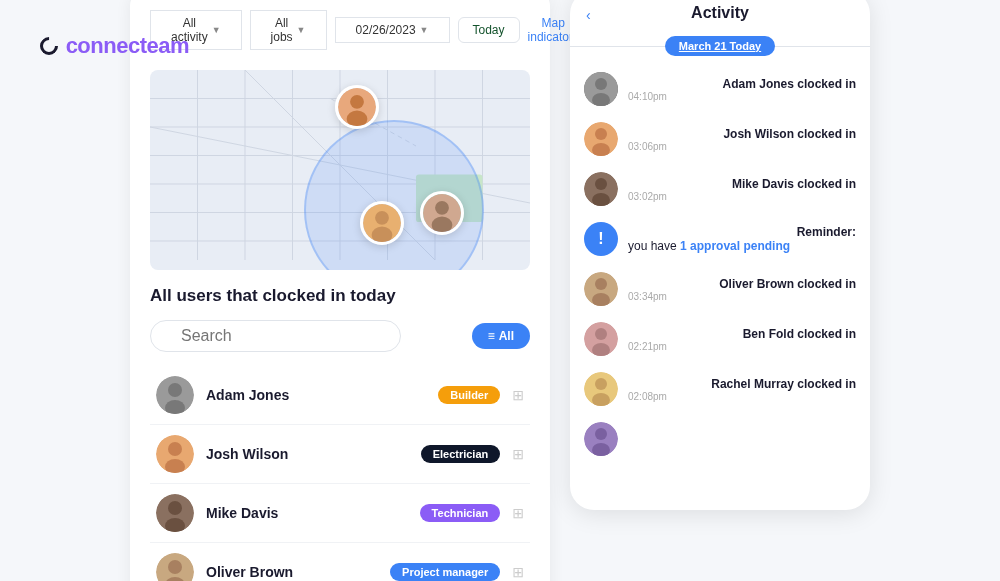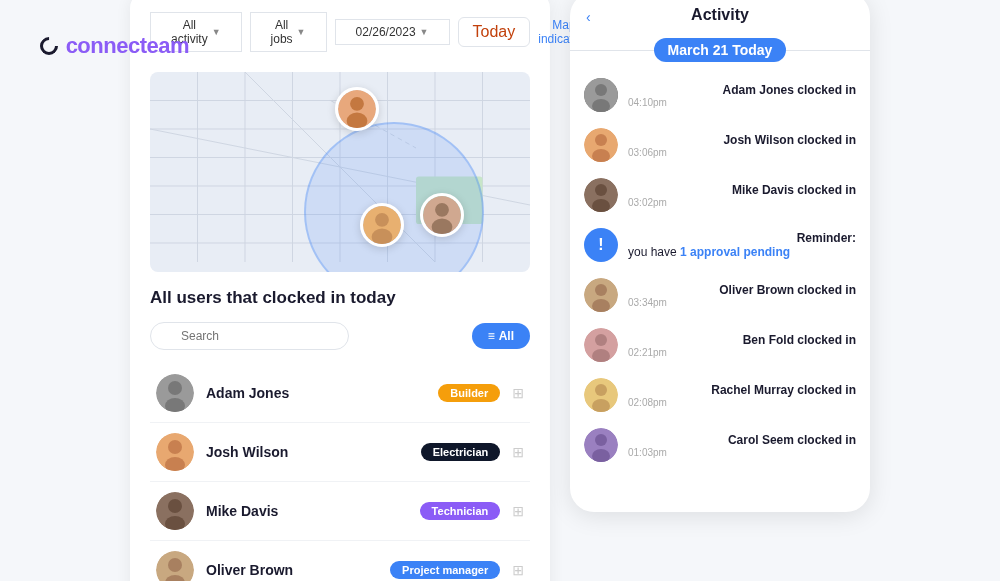--- a/index.html
+++ b/index.html
@@ -62,22 +62,22 @@
       align-items: center;
       gap: 4px;
     }
     .filter-btn .arrow { font-size: 9px; color: #888; }
 
     .today-btn {
       background: #fff;
       border: 1px solid #e0e4ea;
       border-radius: 6px;
       padding: 5px 14px;
-      font-size: 16px;
-      color: #c2410c;
+      font-size: 12px;
+      color: #14532d;
       cursor: pointer;
     }
 
     .map-indicators-btn {
       margin-left: auto;
       background: none;
       border: none;
       color: #3b82f6;
       font-size: 12px;
       cursor: pointer;
@@ -143,21 +143,21 @@
       align-items: center;
       gap: 8px;
       margin-bottom: 14px;
     }
 
     .search-input {
       flex: 1;
       border: 1px solid #e0e4ea;
       border-radius: 20px;
       padding: 6px 12px 6px 30px;
-      font-size: 12px;
+      font-size: 16px;
       color: #999;
       background: #fff;
       outline: none;
       position: relative;
     }
 
     .search-wrapper {
       flex: 1;
       position: relative;
     }
@@ -277,24 +277,25 @@
       right: 0;
       height: 1px;
       background: #e0e4ea;
     }
 
     .date-badge-inner {
       background: #3b82f6;
       color: #fff;
       border-radius: 20px;
       padding: 4px 14px;
-      font-size: 14px;
+      font-size: 11px;
       font-weight: 600;
       position: relative;
       z-index: 1;
+      text-decoration: underline;
     }
 
     .activity-list {
       flex: 1;
       overflow-y: auto;
       padding: 8px 0;
     }
 
     .activity-item {
       display: flex;
@@ -626,22 +627,18 @@
       </div>
 
       <div class="activity-item">
         <div class="act-avatar">
           <svg viewBox="0 0 34 34" class="person-svg">
               <circle cx="17" cy="17" r="17" fill="#9a80c0"></circle>
               <circle cx="17" cy="12" r="6" fill="#7a60a0"></circle>
               <ellipse cx="17" cy="28" rx="9" ry="7" fill="#7a60a0"></ellipse>
             </svg>
         </div>
-        <div class="act-info">
-          <div class="act-name">Carol Seem clocked in</div>
-          <div class="act-time">01:03pm</div>
-        </div>
       </div>
 
     </div>
   </div>
 
 </div>
 
 </body></html>

